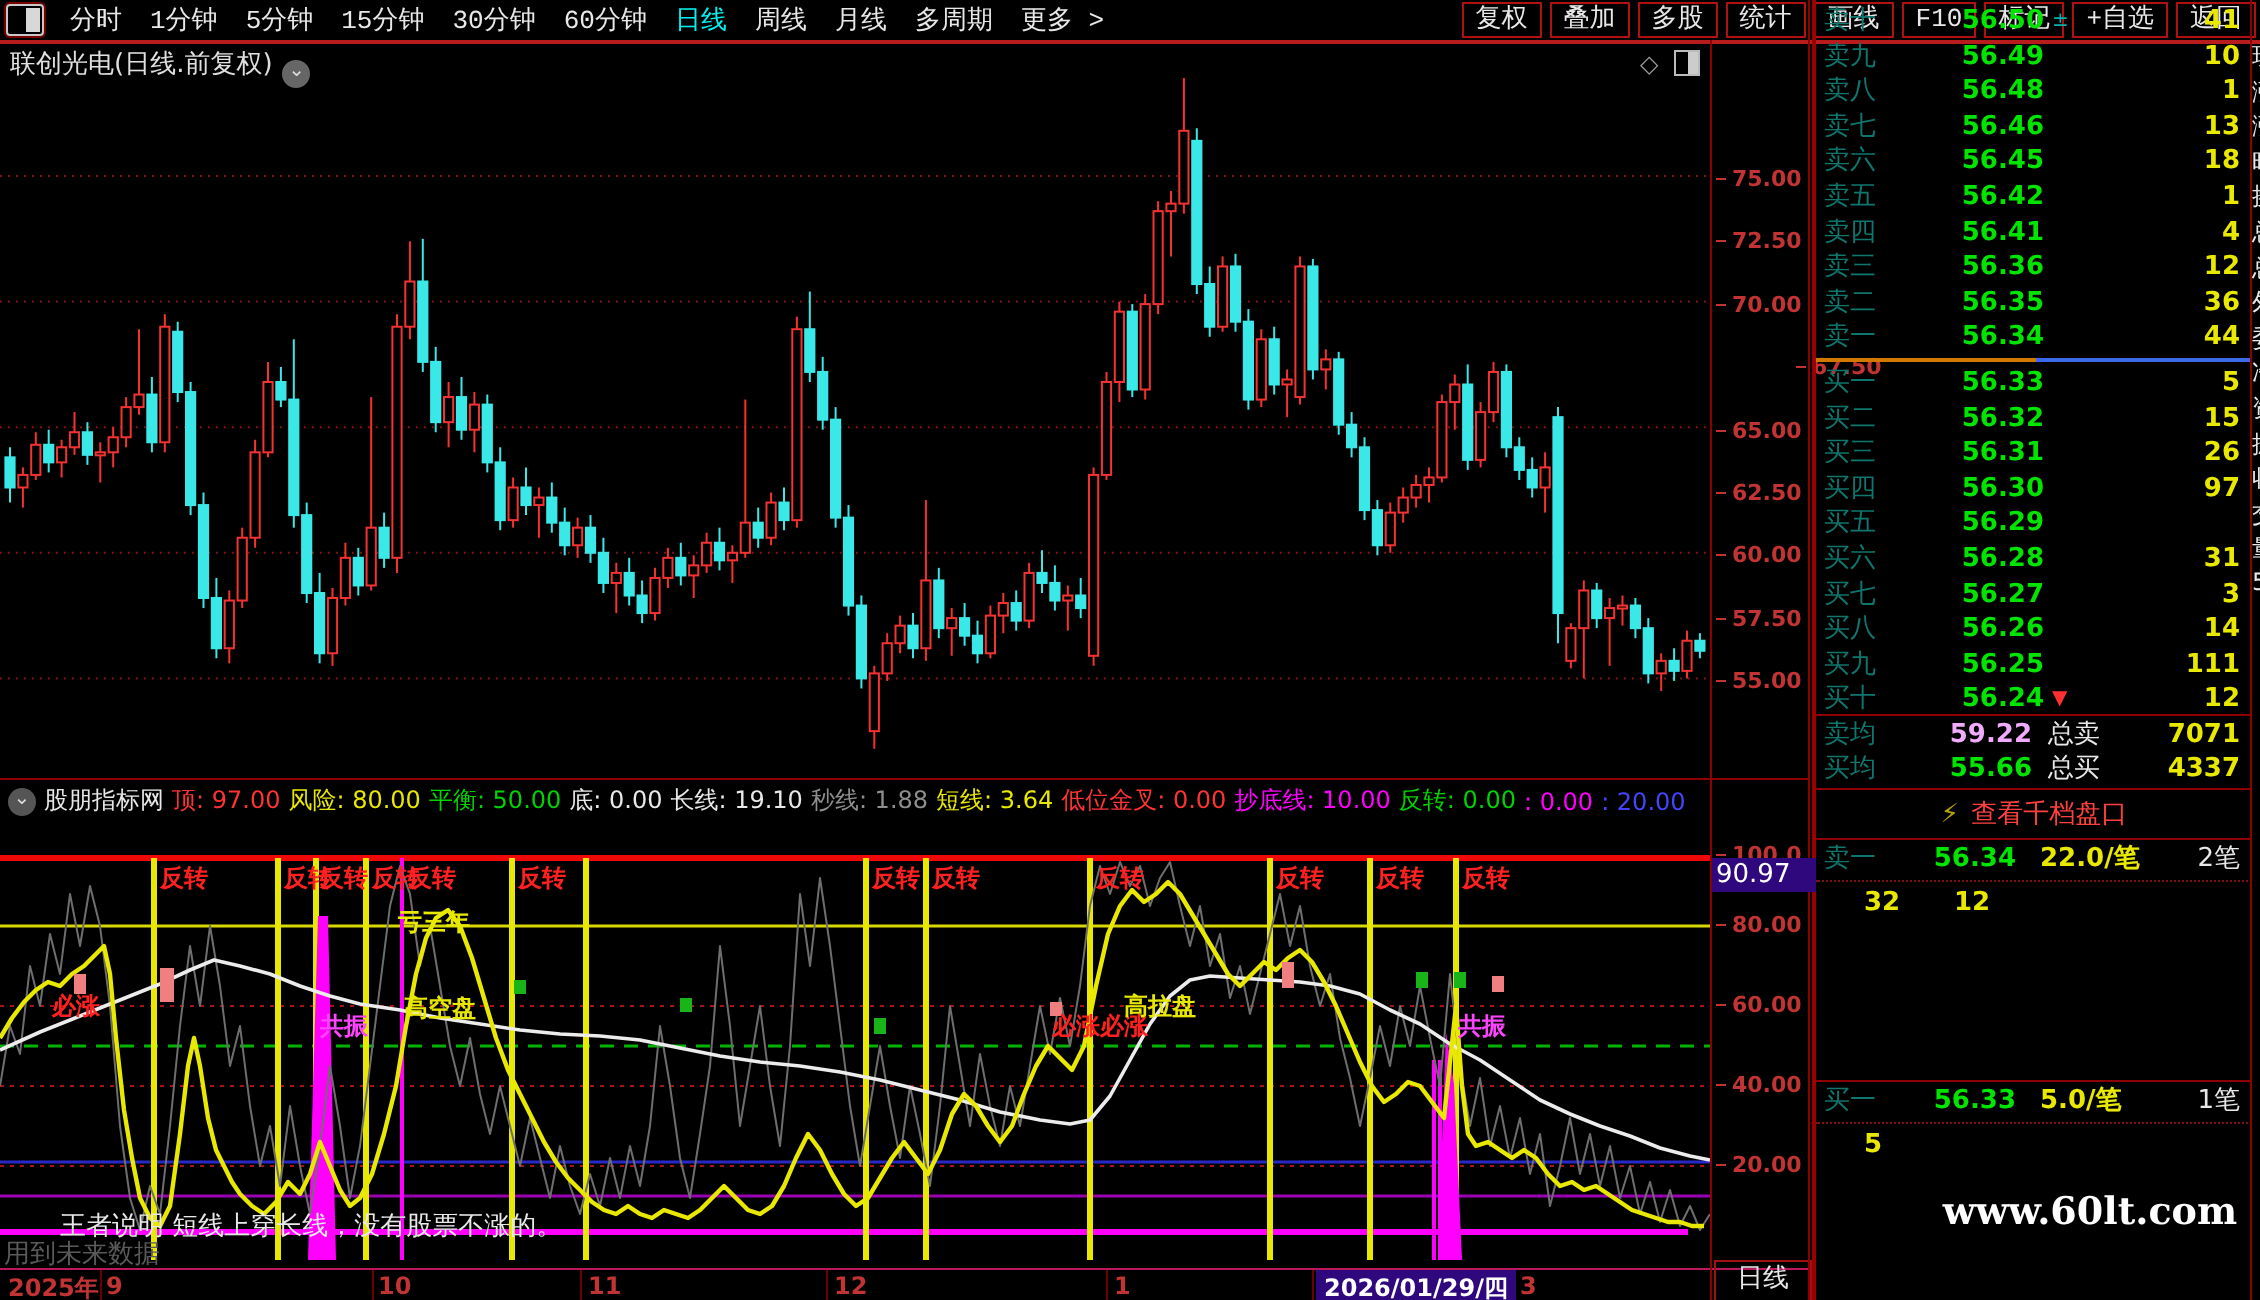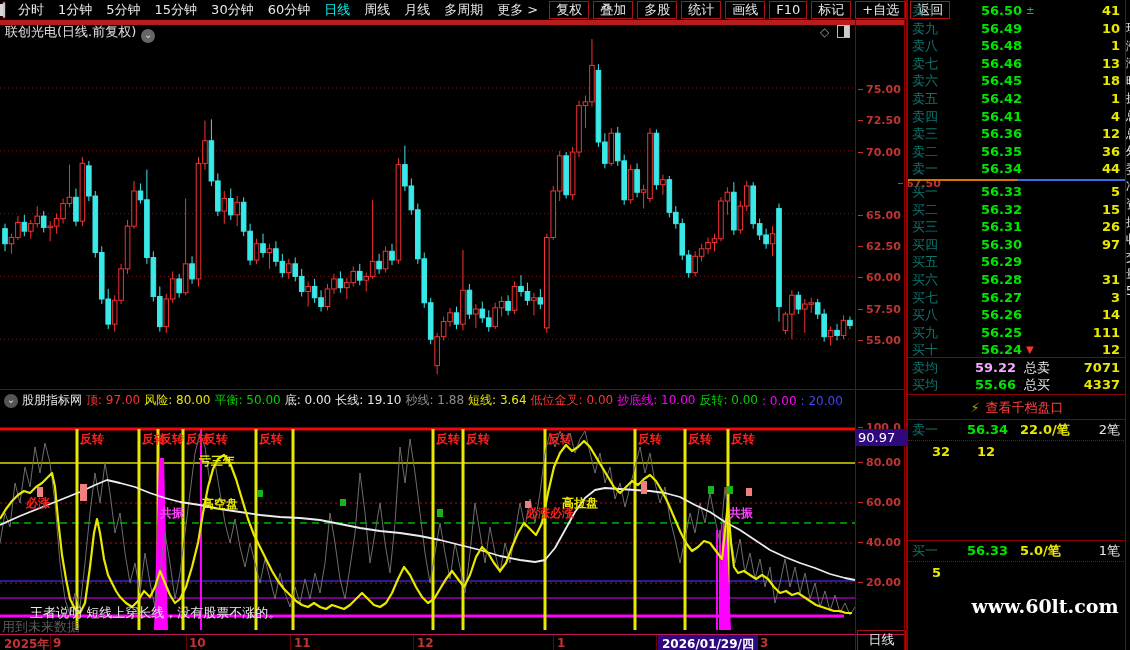--- a/index.html
+++ b/index.html
@@ -1,20 +1,20 @@
 <!DOCTYPE html>
 <html><head>
 <meta charset="utf-8">
 <style>
   html,body{margin:0;padding:0;background:#000;width:1130px;height:650px;overflow:hidden;
     font-family:"DejaVu Sans","Liberation Sans",sans-serif;}
   #win{position:relative;width:1130px;height:650px;background:#000;}
   
-  #toolbar{position:absolute;left:0;top:0;width:904px;height:20px;border-bottom:5px solid #b91c1c;
-    display:flex;align-items:center;font-size:13px;color:#e8e8e8;}
+  #toolbar{position:absolute;left:0;top:0;width:1130px;height:20px;border-bottom:2px solid #b91c1c;
+    display:flex;align-items:center;font-size:13px;color:#e8e8e8;font-family:Liberation Mono, monospace;}
   #tb-icon{width:17px;height:14px;border:1px solid #c8c8c8;border-radius:2px;margin:0 6px 0 3px;
     position:relative;box-shadow:0 0 0 1px #7a0000;}
   #tb-icon::after{content:"";position:absolute;right:1px;top:1px;bottom:1px;width:7px;background:#d8d8d8;}
   .tb-item{margin:0 7px;cursor:pointer;white-space:nowrap;}
   .tb-item.active{color:#00f0f0;}
   #tb-right{margin-left:auto;display:flex;margin-right:2px;}
   .tb-btn{border:1px solid #b01010;padding:0 6px;margin-left:4px;height:16px;line-height:16px;
     white-space:nowrap;cursor:pointer;}
   
   #chart-title{position:absolute;left:5px;top:23px;color:#e0e0e0;font-size:13px;z-index:5;}

